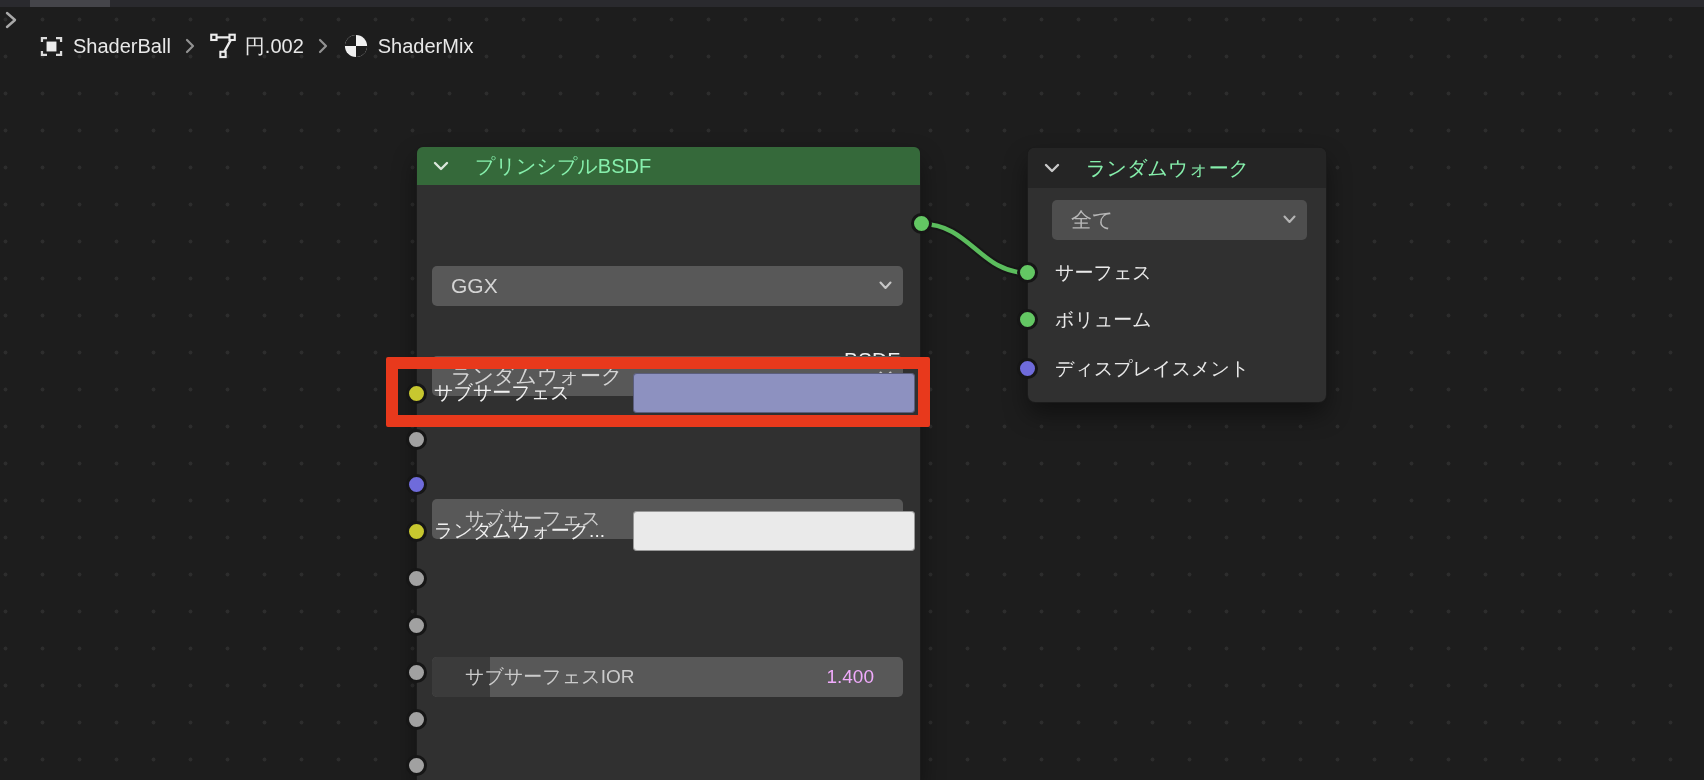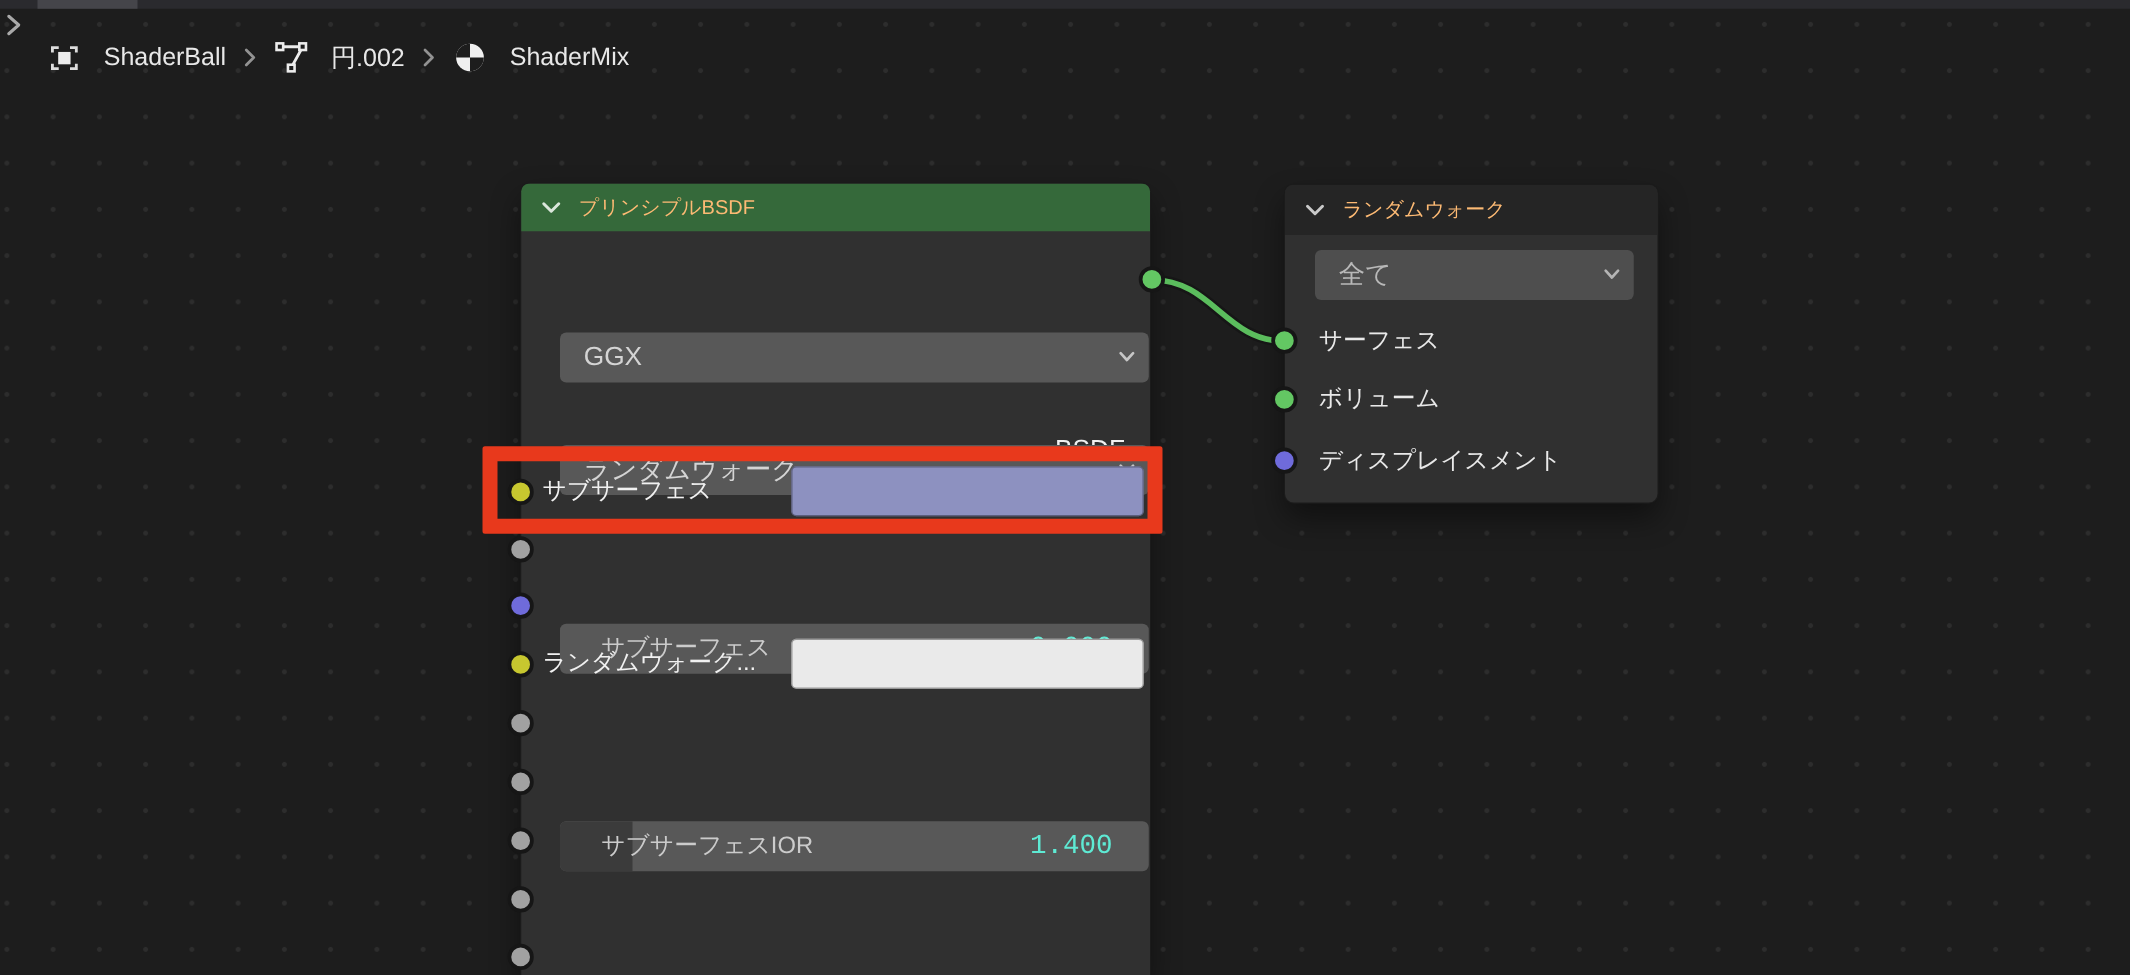--- a/index.html
+++ b/index.html
@@ -11,44 +11,44 @@
     font-family:"Liberation Sans","DejaVu Sans",sans-serif;
     -webkit-font-smoothing:antialiased;
   }
   
   .top-sliver{position:absolute;left:0;top:0;width:100%;height:7px;background:#2a2a2e;}
   .top-sliver-inner{position:absolute;left:30px;top:0;width:80px;height:7px;background:#45454a;}
 
   
   .crumbbar{position:absolute;left:0;top:26px;height:40px;width:100%;display:flex;align-items:center;}
   .crumb-toggle{position:absolute;left:2px;top:8px;width:18px;height:24px;}
-  .crumb{display:flex;align-items:center;gap:18px;}
+  .crumb{display:flex;align-items:center;gap:8px;}
   .crumb-label{color:#e8e8e8;font-size:20px;white-space:nowrap;}
   .crumb-sep{margin:0 12px;}
   .cicon{display:block;}
 
   
   .node{position:absolute;background:#303030;border-radius:7px;
         box-shadow:0 0 0 1px #1b1b1b,0 12px 24px rgba(0,0,0,.45);}
   .node-header{position:absolute;left:0;top:0;width:100%;height:38px;border-radius:6px 6px 0 0;
         display:flex;align-items:center;}
-  .node-title{font-size:16px;color:#fdba74;margin-left:12px;white-space:nowrap;}
+  .node-title{font-size:20px;color:#86efac;margin-left:24px;white-space:nowrap;}
   .hdr-chev{margin-left:14px;}
 
   
   #node-principled{left:417px;top:147px;width:503px;height:633px;border-radius:7px 7px 0 0;}
   .bsdf-out-label{position:absolute;right:20px;top:201px;font-size:21px;color:#f0f0f0;}
 
   .nrow{position:absolute;left:15px;width:471px;height:40px;box-sizing:border-box;}
-  .widget{background:#585858;border-radius:5px;overflow:hidden;position:relative;margin-left:16px;}
+  .widget{background:#585858;border-radius:5px;overflow:hidden;position:relative;}
   .dd-label{position:absolute;left:19px;top:0;line-height:40px;font-size:21px;color:#d4d4d4;white-space:nowrap;}
   .dd-chev{position:absolute;right:9px;top:12px;}
   .slider-fill{position:absolute;left:0;top:0;bottom:0;background:#3b3b3b;}
   .sl-label{position:absolute;left:33px;top:0;line-height:40px;font-size:19px;color:#cbcbcb;white-space:nowrap;}
-  .sl-value{position:absolute;right:29px;top:0;line-height:40px;font-size:22px;color:#5eead4;font-family:Liberation Mono, monospace;}
+  .sl-value{position:absolute;right:29px;top:0;line-height:40px;font-size:19px;color:#f0abfc;}
   .col-label{position:absolute;left:2px;top:0;line-height:40px;font-size:19px;color:#f1f1f1;white-space:nowrap;}
   .swatch{position:absolute;left:201px;top:0;width:282px;height:40px;border-radius:4px;
           box-shadow:inset 0 0 0 1px rgba(0,0,0,.35);}
 
   .socket{position:absolute;width:15px;height:15px;border-radius:50%;border:3px solid #161616;z-index:6;}
 
   
   #node-output{left:1028px;top:148px;width:298px;height:254px;}
   #node-output .node-header{height:40px;background:#252525;}
   .out-dd{position:absolute;left:24px;top:52px;width:255px;height:40px;background:#4e4e4e;border-radius:5px;}

